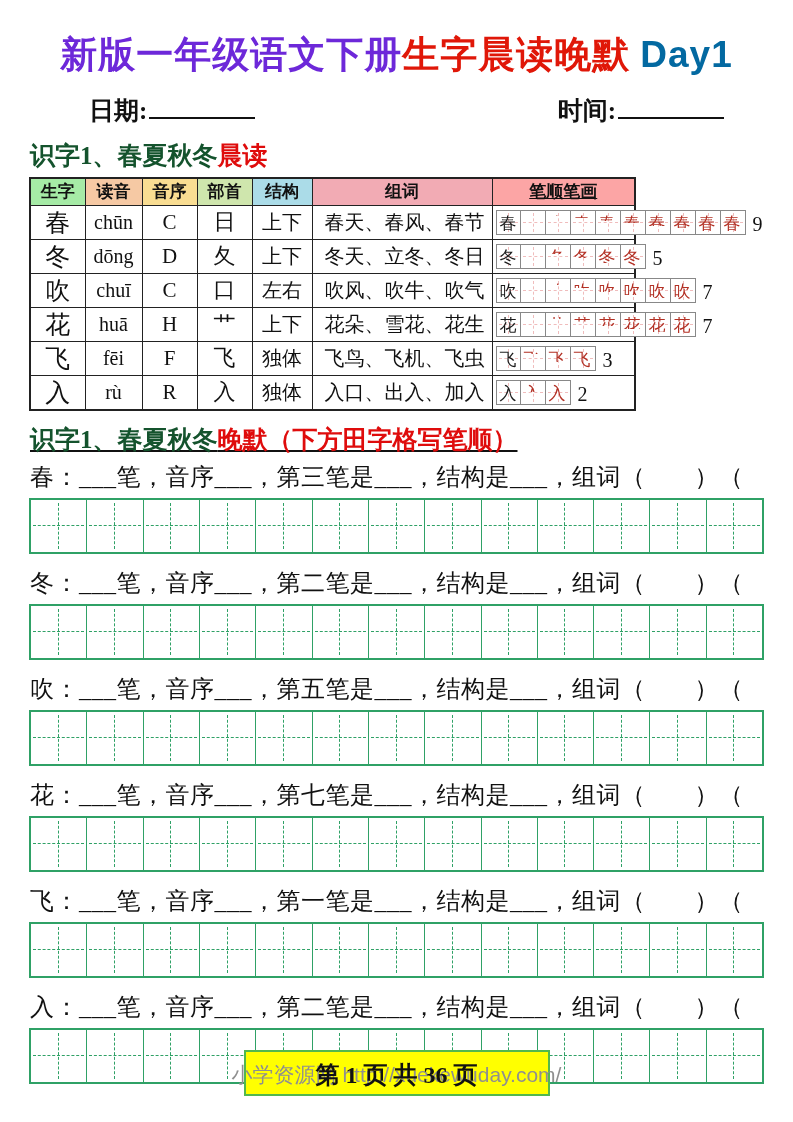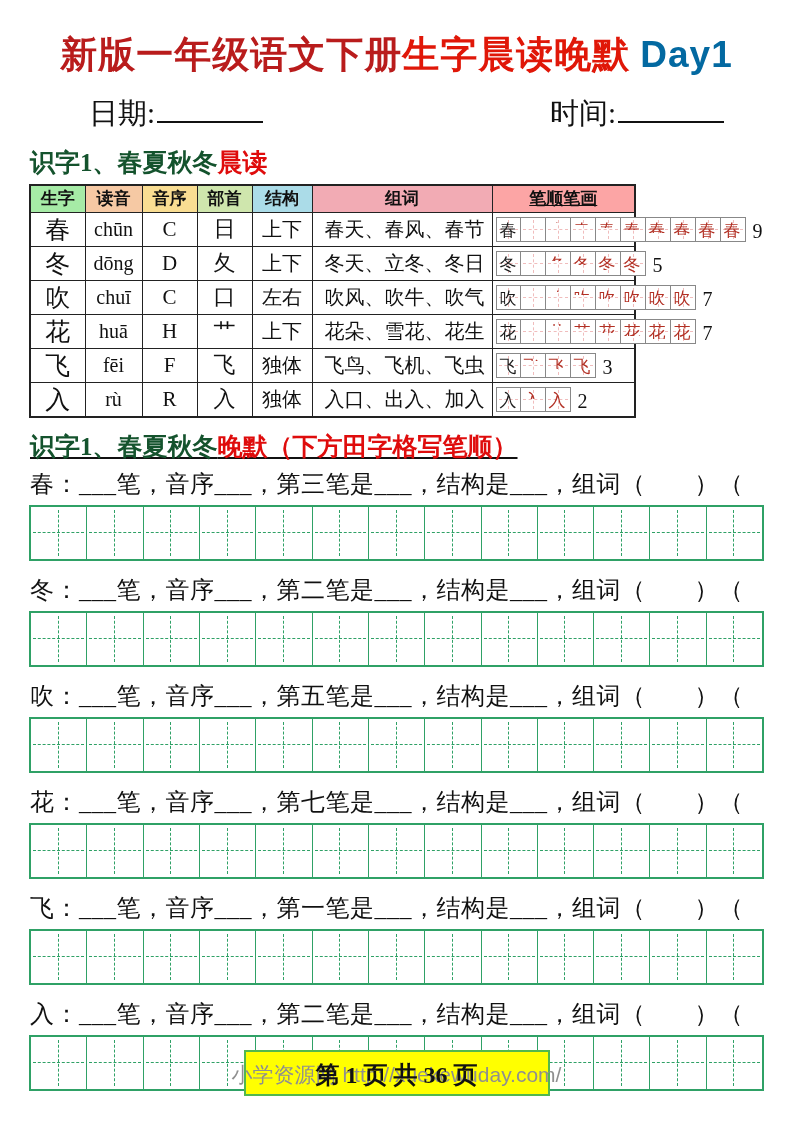--- a/index.html
+++ b/index.html
@@ -5,26 +5,26 @@
   * { margin:0; padding:0; box-sizing:border-box; }
   html,body { background:#e8e8e8; }
   .page {
     width:793px; height:1122px; margin:0 auto; background:#ffffff;
     position:relative; overflow:hidden;
     font-family:"Liberation Serif","DejaVu Serif",serif; color:#111;
     padding:30px 29px 0 29px;
   }
   
   .title { text-align:center; font-size:37px; font-weight:bold; letter-spacing:1px; white-space:nowrap; }
-  .title .t-black { color:#b91c1c; }
+  .title .t-black { color:#6d28d9; }
   .title .t-red   { color:#e01708; }
   .title .t-green { color:#0369a1; font-family:"Liberation Sans","DejaVu Sans",sans-serif; margin-left:10px; }
   
   .fields { display:flex; justify-content:space-between; margin:14px 40px 0 60px; }
-  .field  { font-size:29px; font-weight:normal; white-space:nowrap; }
+  .field  { font-size:25px; font-weight:bold; white-space:nowrap; }
   .uline  { display:inline-block; width:106px; border-bottom:2px solid #111; height:20px; margin-left:2px; }
   
   .sec { font-size:25px; font-weight:bold; margin:12px 0 5px 1px; white-space:nowrap; }
   .sec .s-blue { color:#14532d; }
   .sec .s-red  { color:#df0c0c; }
   
   table.vocab { width:607px; border-collapse:collapse; border:2px solid #222; table-layout:fixed; }
   table.vocab th, table.vocab td { border:1.4px solid #222; text-align:center; vertical-align:middle; }
   table.vocab th { font-size:17px; font-weight:bold; height:27px; padding:1px 0; }
   table.vocab td { height:34px; }

